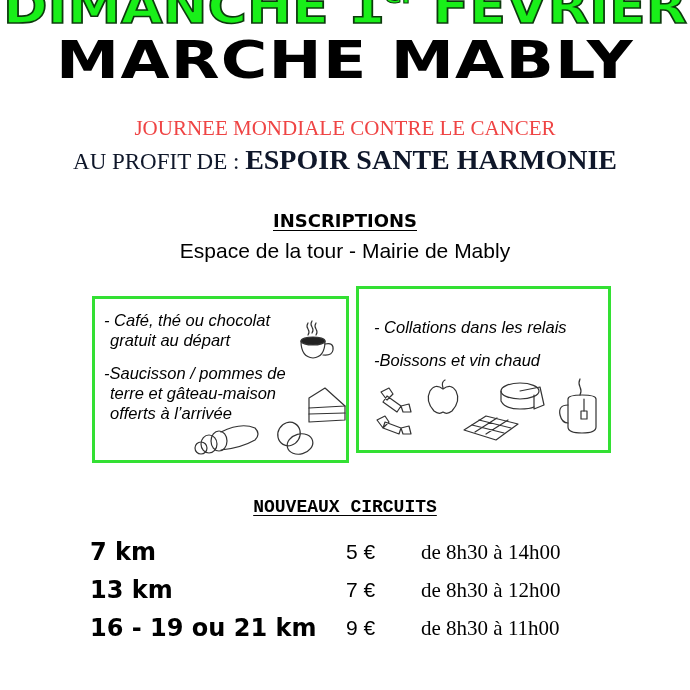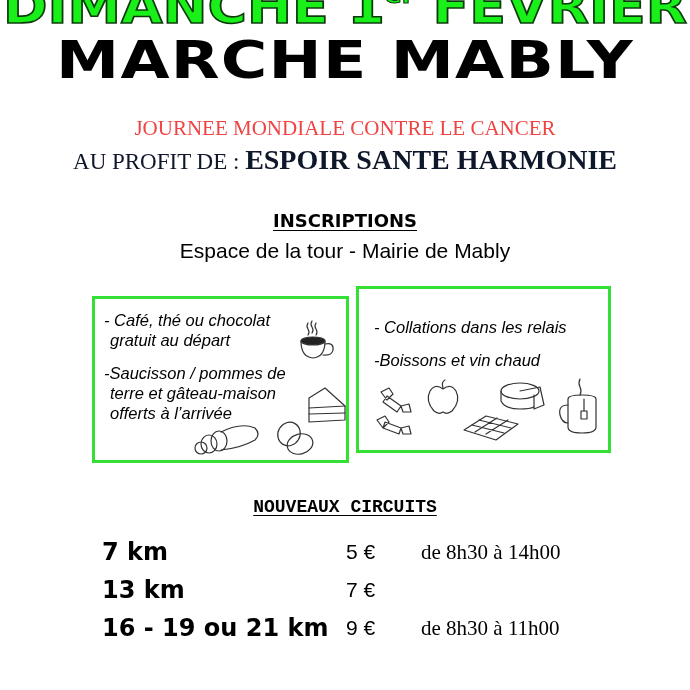--- a/index.html
+++ b/index.html
@@ -40,21 +40,21 @@
       border: 3px solid #33e033; box-sizing: border-box; background: #fff;
     }
     .box1 { left: 92px; top: 296px; width: 257px; height: 167px; }
     .box2 { left: 356px; top: 286px; width: 255px; height: 167px; }
     .item { font-style: italic; font-size: 16.5px; line-height: 20px; white-space: nowrap; }
     .h-circ {
       left: 0; width: 690px; top: 497px; text-align: center;
       font-family: Liberation Mono, monospace; font-weight: bold; font-size: 18px; text-decoration: underline; text-underline-offset: 3px;
     }
     .row { left: 90px; width: 520px; height: 36px; }
-    .row .dist { position: absolute; left: 12px; top: 0; font-weight: bold; font-size: 24px; font-family: "DejaVu Sans", sans-serif; white-space: nowrap; }
+    .row .dist { position: absolute; left: 0; top: 0; font-weight: bold; font-size: 24px; font-family: "DejaVu Sans", sans-serif; white-space: nowrap; }
     .row .price { position: absolute; left: 256px; top: 2px; font-size: 21px; white-space: nowrap; }
     .row .hours { position: absolute; left: 331px; top: 2px; font-size: 21px; white-space: nowrap; font-family: Liberation Serif, serif; }
     svg { position: absolute; overflow: visible; }
     svg * { fill: none; stroke: #333; stroke-width: 1.2; stroke-linecap: round; stroke-linejoin: round; }
   </style>
 </head>
 <body>
 
 <div class="abs title-green"><span>DIMANCHE 1</span><sup>er</sup><span> FEVRIER</span></div>
 <div class="abs title-black">MARCHE MABLY</div>
@@ -139,18 +139,19 @@
 <div class="abs h-circ">NOUVEAUX CIRCUITS</div>
 
 <div class="abs row" style="top:538px;">
   <span class="dist">7 km</span>
   <span class="price">5 €</span>
   <span class="hours">de 8h30 à 14h00</span>
 </div>
 <div class="abs row" style="top:576px;">
   <span class="dist">13 km</span>
   <span class="price">7 €</span>
+  <span class="hours">de 8h30 à 12h00</span>
 </div>
 <div class="abs row" style="top:614px;">
   <span class="dist">16 - 19 ou 21 km</span>
   <span class="price">9 €</span>
   <span class="hours">de 8h30 à 11h00</span>
 </div>
 
 </body></html>

